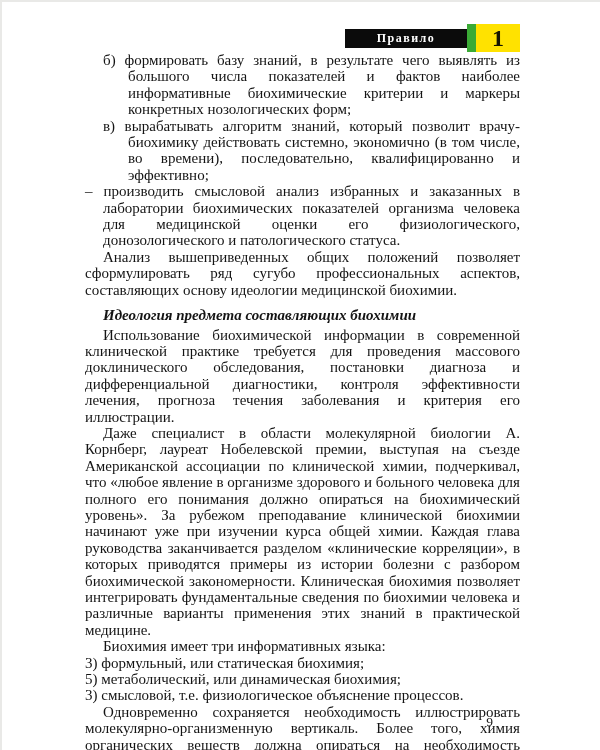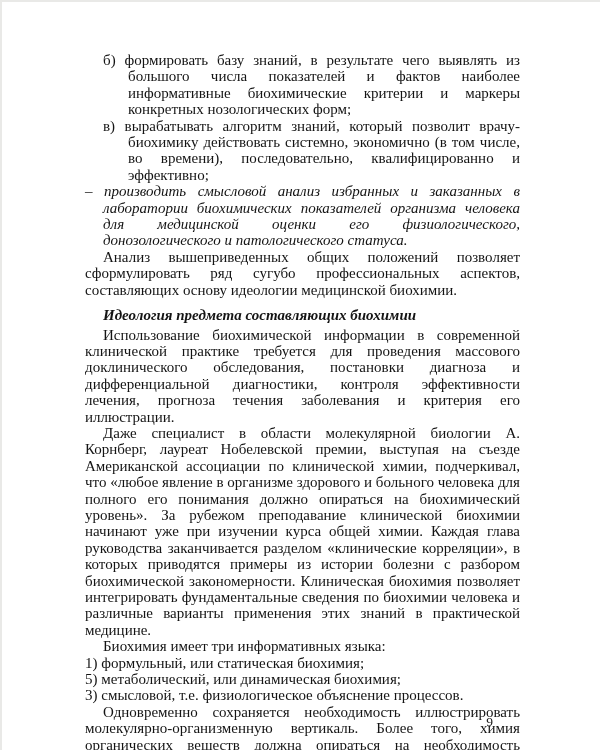--- a/index.html
+++ b/index.html
@@ -42,51 +42,58 @@
   }
   
   .text-column{
     position:absolute;
     top:52px;left:85px;width:435px;
     font-size:15px;line-height:16.4px;
     text-align:justify;
   }
   .blk{margin:0;}
   .hang-letter{padding-left:43px;text-indent:-25px;}
-  .hang-dash{padding-left:18px;text-indent:-18px;font-style:italic;}
+  .hang-dash{padding-left:18px;text-indent:-18px;}
   .para{text-indent:18px;}
   .numitem{padding-left:18px;text-indent:-18px;}
   .heading{
     margin:9px 0 3px 18px;
     font-weight:bold;font-style:italic;
     text-align:left;
   }
   
   .page-num{
     position:absolute;
     bottom:20px;right:107px;
     font-size:13.5px;
   }
 </style>
 </head>
 <body>
 
 <div class="page">
 
+  <div class="rule-tab">
+    <div class="rule-bar" style="background: rgb(11, 11, 11);">
+      <span>Правило</span>
+    </div>
+    <div class="rule-stripe" style="background: rgb(58, 170, 53);"></div>
+    <div class="rule-num" style="background: rgb(255, 226, 0);">1</div>
+  </div>
 
   <div class="text-column">
       <p class="blk hang-letter">б) формировать базу знаний, в результате чего выявлять из большого числа показателей и фактов наиболее информативные биохимические критерии и маркеры конкретных нозологических форм;</p>
       <p class="blk hang-letter">в) вырабатывать алгоритм знаний, который позволит врачу-биохимику действовать системно, экономично (в том числе, во времени), последовательно, квалифицированно и эффективно;</p>
       <p class="blk hang-dash">– производить смысловой анализ избранных и заказанных в лаборатории биохимических показателей организма человека для медицинской оценки его физиологического, донозологического и патологического статуса.</p>
       <p class="blk para">Анализ вышеприведенных общих положений позволяет сформулировать ряд сугубо профессиональных аспектов, составляющих основу идеологии медицинской биохимии.</p>
       <p class="blk heading">Идеология предмета составляющих биохимии</p>
       <p class="blk para">Использование биохимической информации в современной клинической практике требуется для проведения массового доклинического обследования, постановки диагноза и дифференциальной диагностики, контроля эффективности лечения, прогноза течения заболевания и критерия его иллюстрации.</p>
       <p class="blk para">Даже специалист в области молекулярной биологии А. Корнберг, лауреат Нобелевской премии, выступая на съезде Американской ассоциации по клинической химии, подчеркивал, что «любое явление в организме здорового и больного человека для полного его понимания должно опираться на биохимический уровень». За рубежом преподавание клинической биохимии начинают уже при изучении курса общей химии. Каждая глава руководства заканчивается разделом «клинические корреляции», в которых приводятся примеры из истории болезни с разбором биохимической закономерности. Клиническая биохимия позволяет интегрировать фундаментальные сведения по биохимии человека и различные варианты применения этих знаний в практической медицине.</p>
       <p class="blk para">Биохимия имеет три информативных языка:</p>
-      <p class="blk numitem">1) формульный, или статическая биохимия;</p>
+      <p class="blk numitem">3) формульный, или статическая биохимия;</p>
       <p class="blk numitem">5) метаболический, или динамическая биохимия;</p>
       <p class="blk numitem">3) смысловой, т.е. физиологическое объяснение процессов.</p>
       <p class="blk para">Одновременно сохраняется необходимость иллюстрировать молекулярно-организменную вертикаль. Более того, химия органических веществ должна опираться на необходимость иллюстрации глава К любого органического вещества: конституции, конформации</p>
     </div>
 
   <div class="page-num">9</div>
 
 </div>
 
 </body></html>

